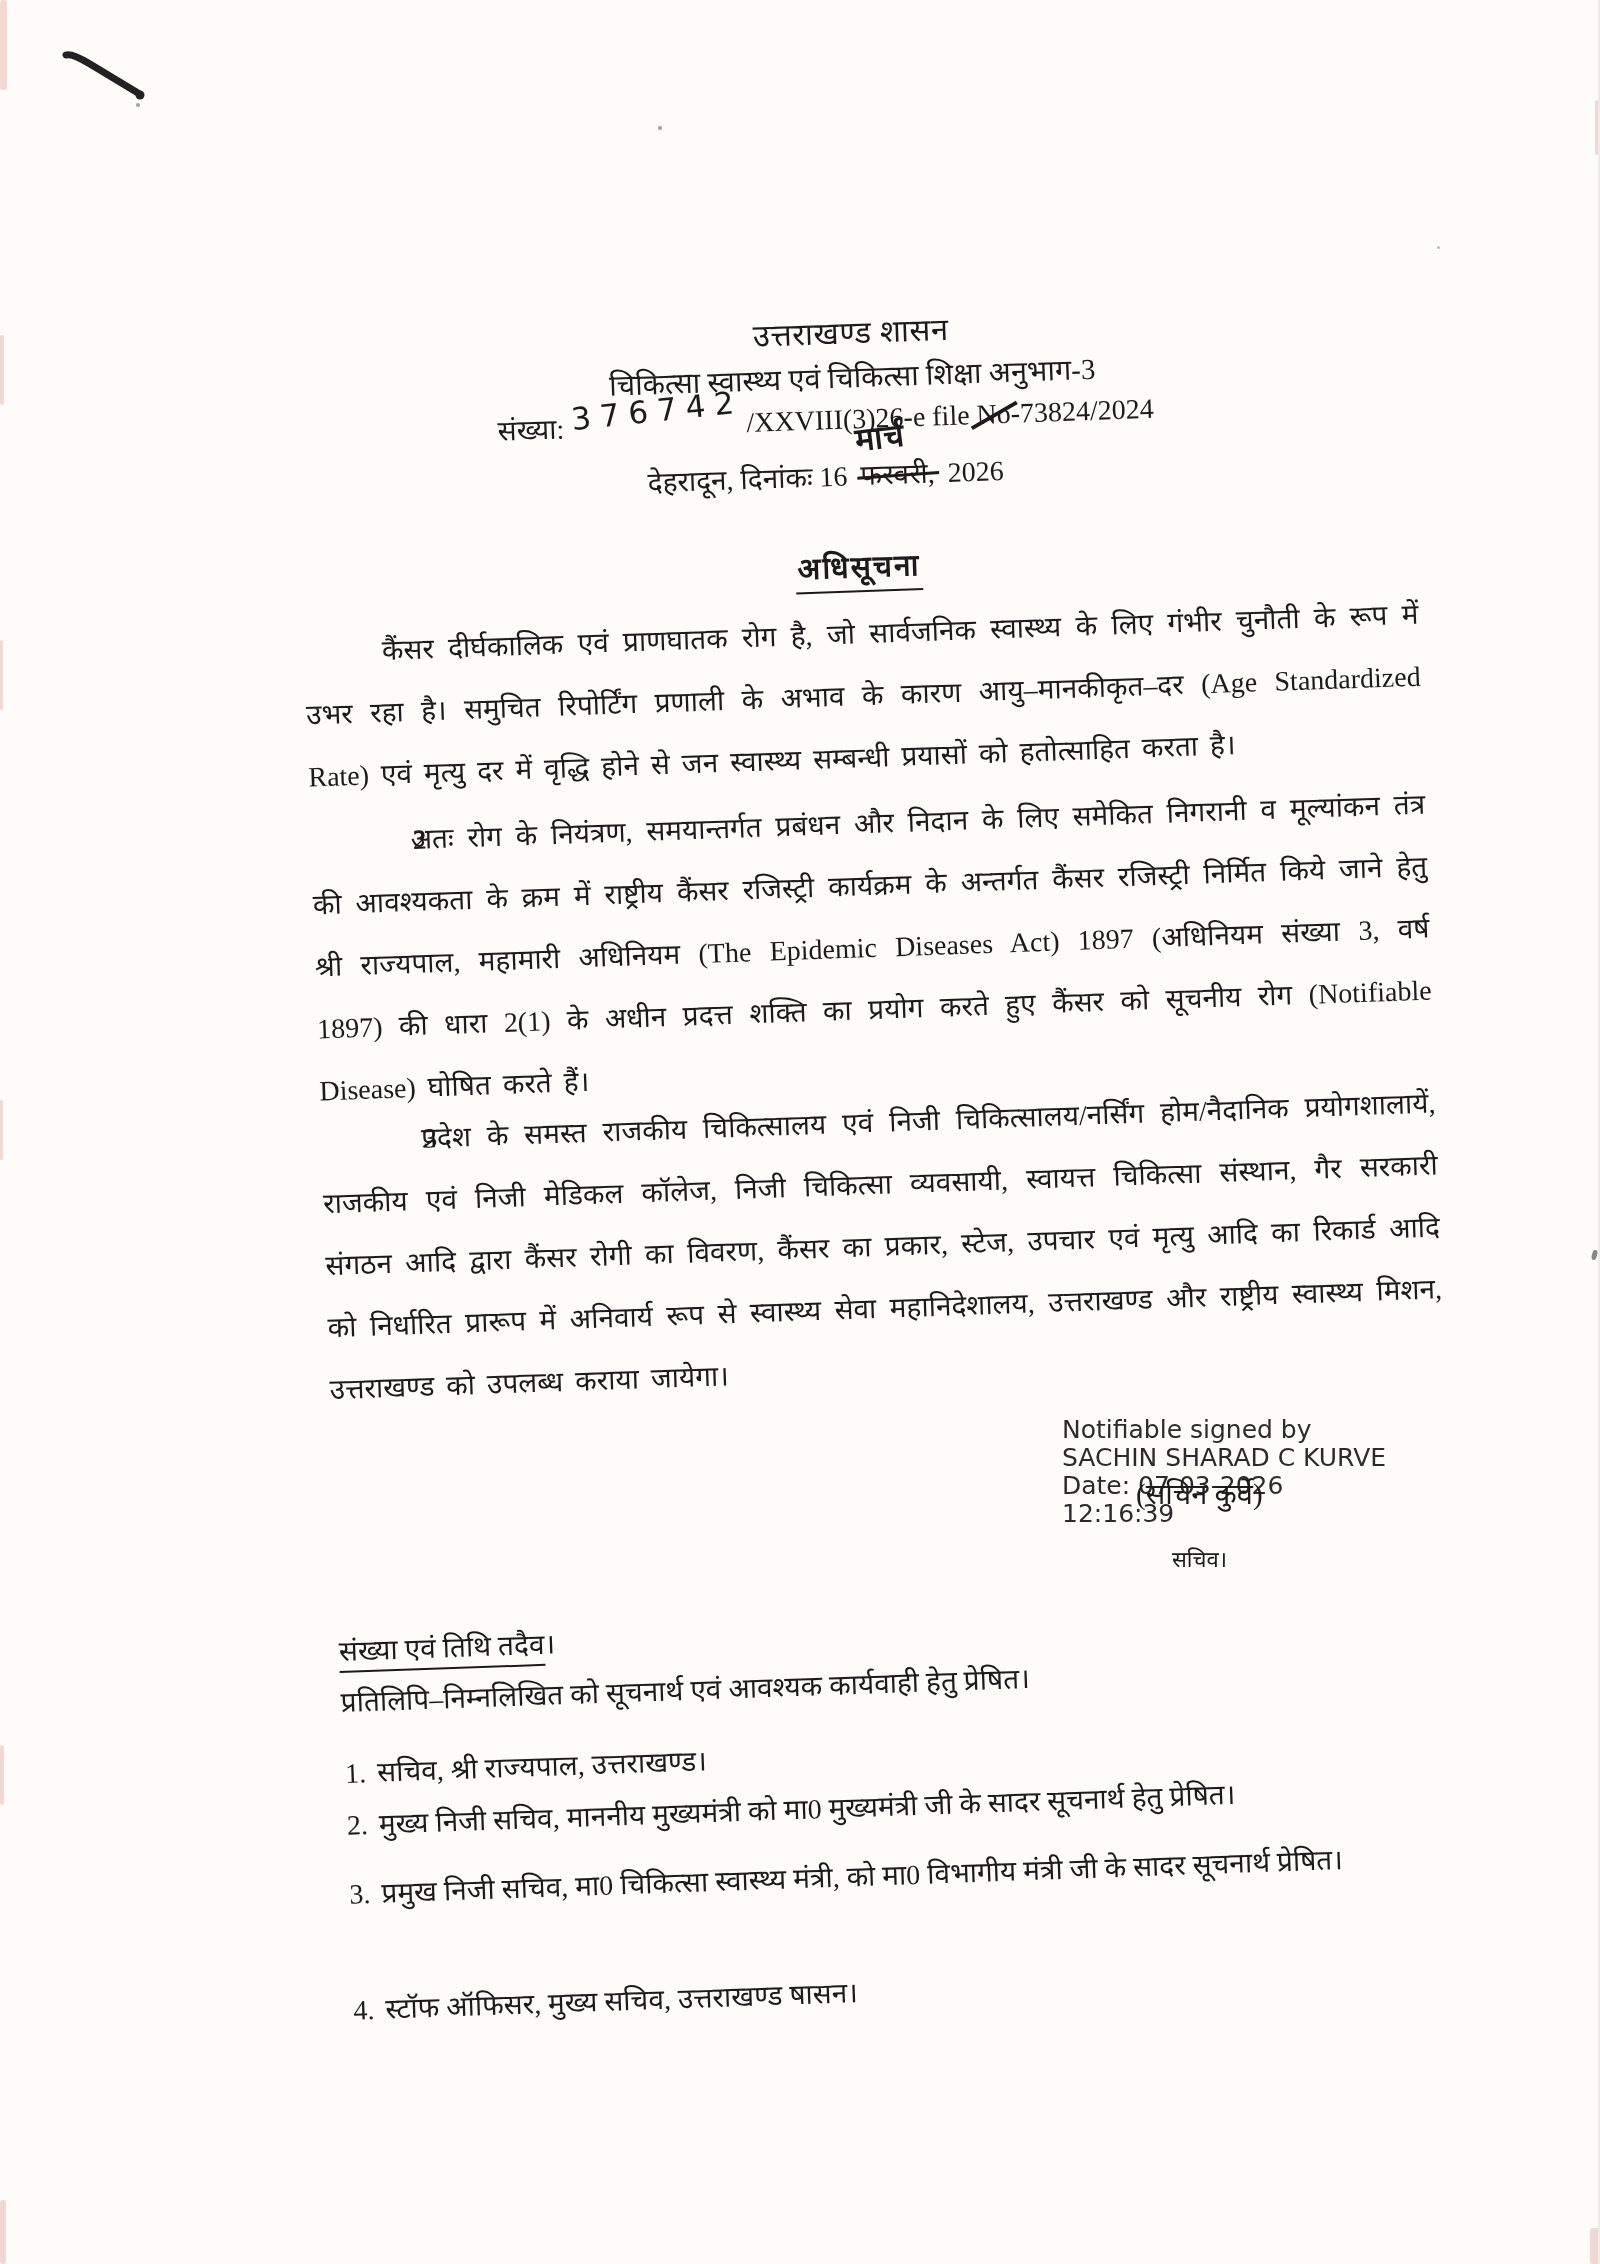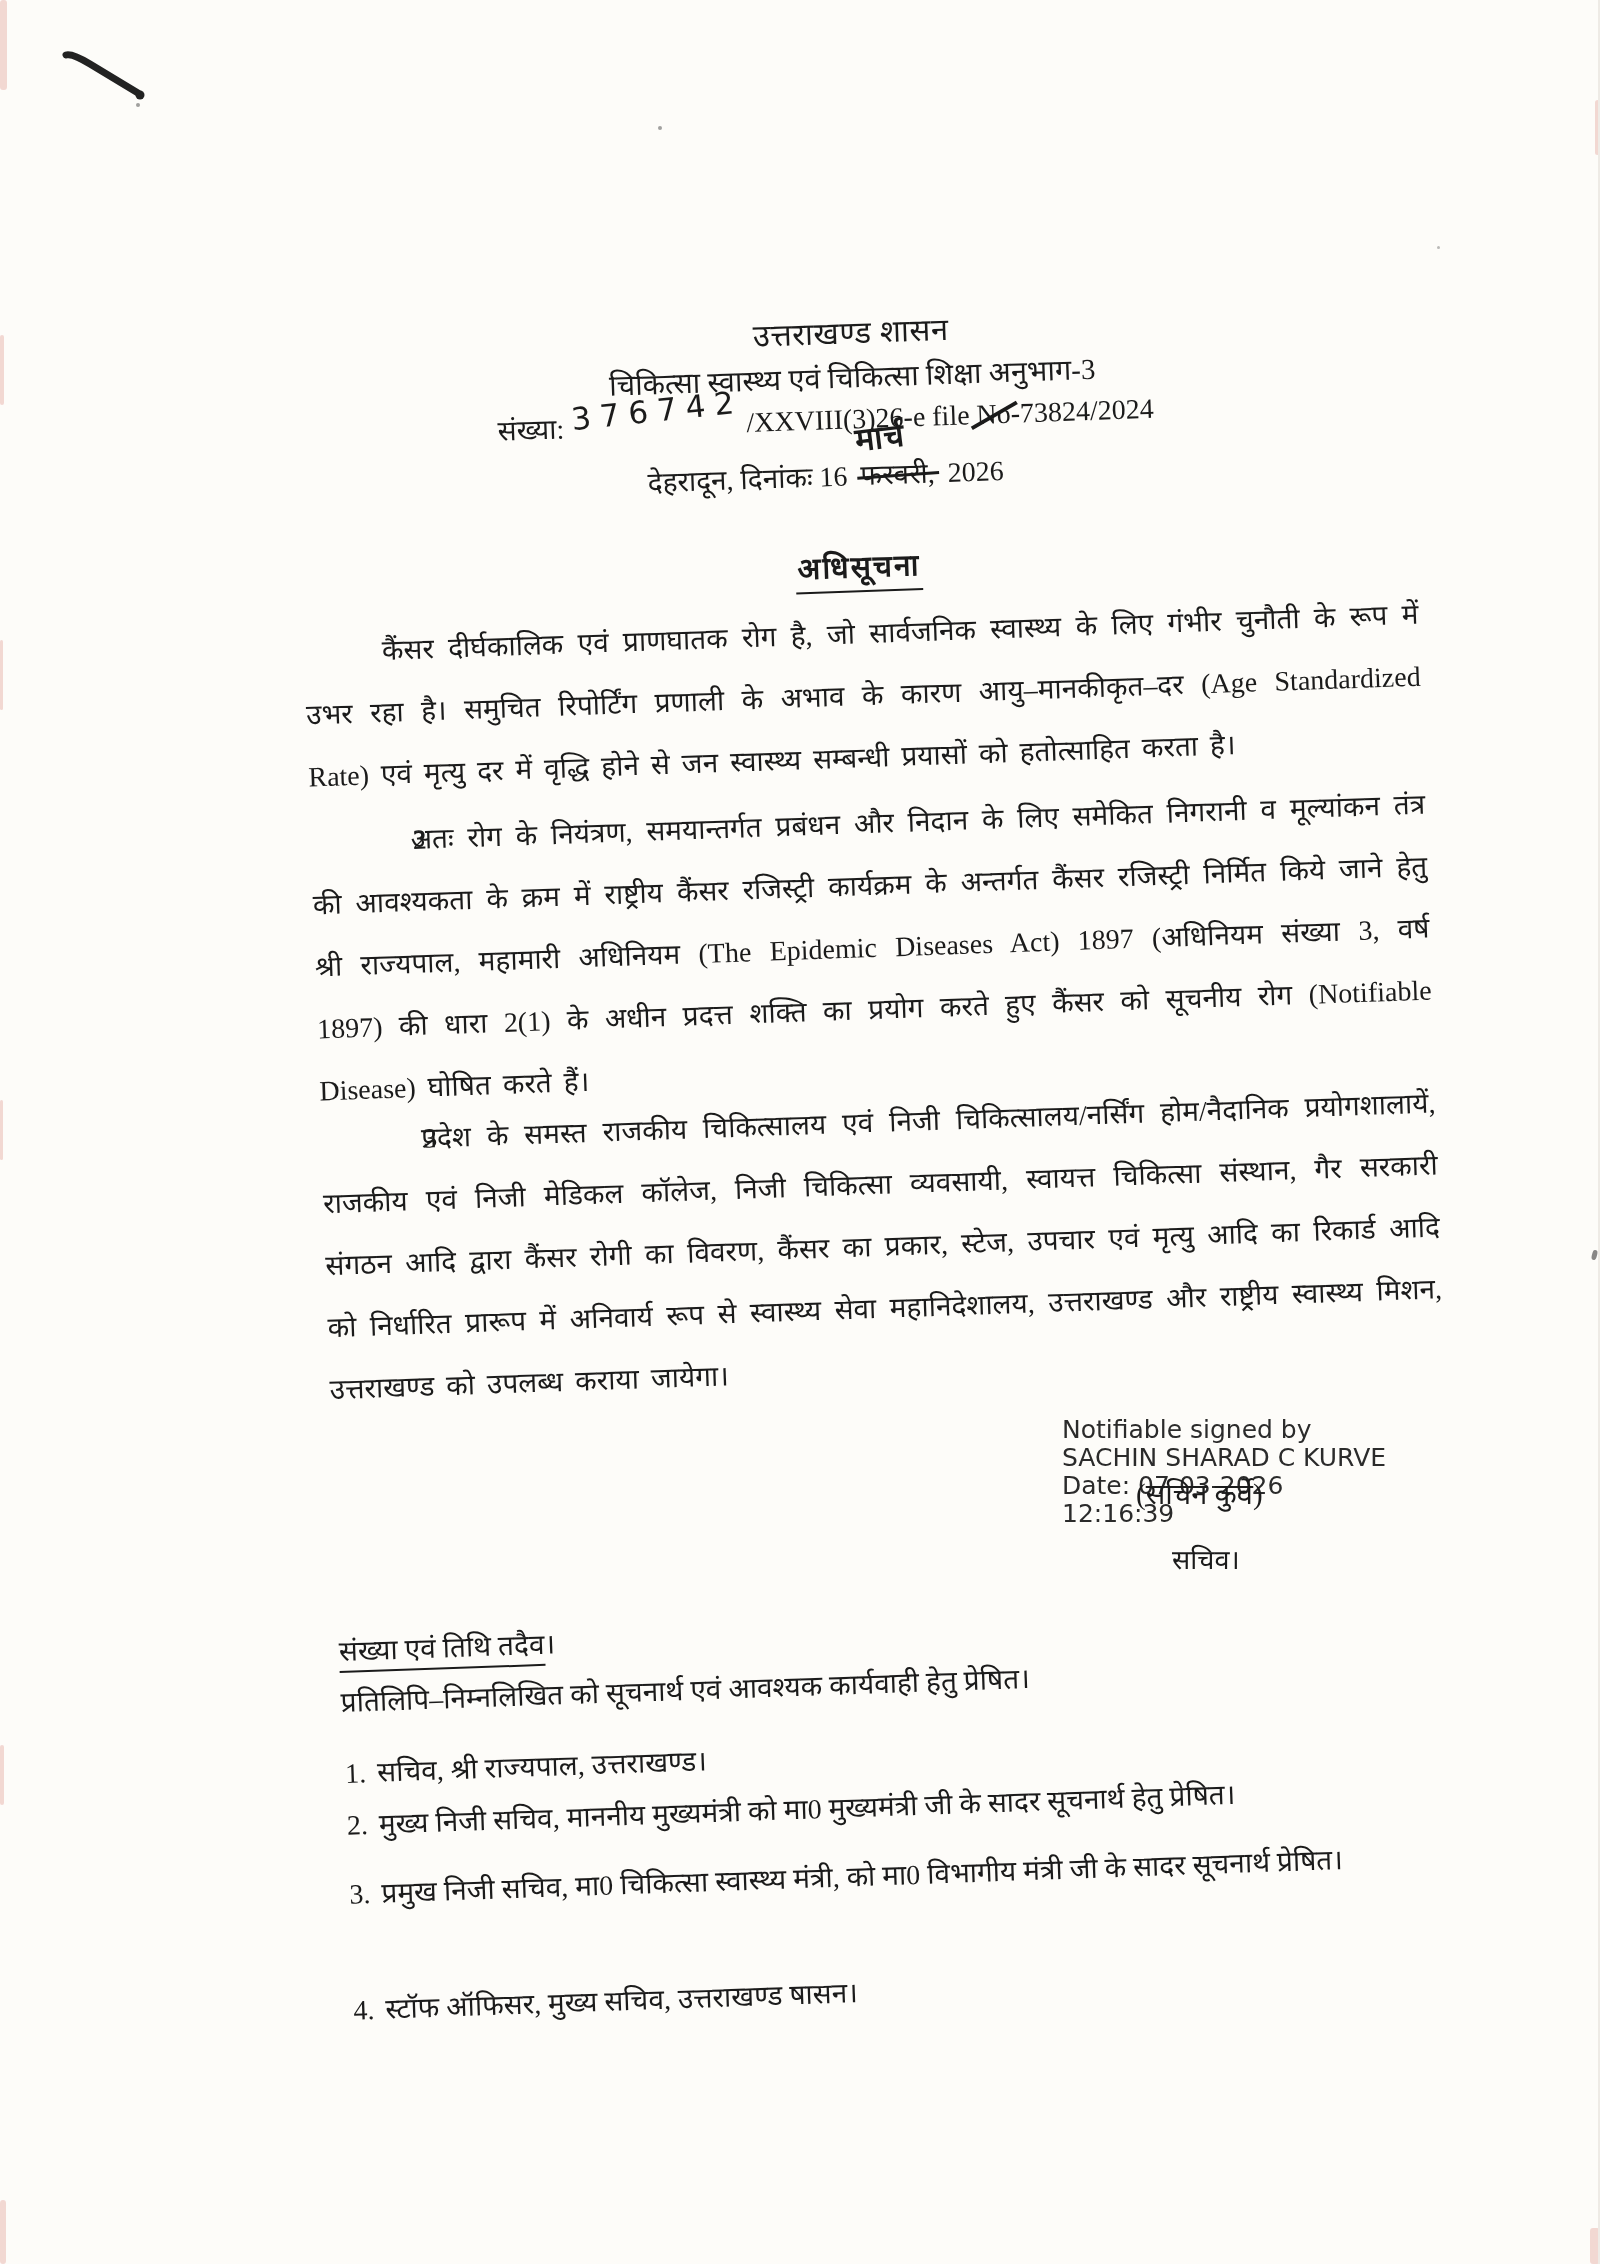--- a/index.html
+++ b/index.html
@@ -64,21 +64,21 @@
     font-family:"DejaVu Sans", sans-serif;font-size:25px;line-height:28px;
     color:#2b2b2b;
   }
   .sig-name-printed{
     position:absolute;left:74px;top:64px;
     font-family:"Liberation Serif", serif;font-size:29px;color:#1b1b1b;
     white-space:nowrap;
   }
   .sig-designation{
     position:absolute;left:110px;top:130px;
-    font-family:Liberation Serif, serif;font-size:27px;color:#1b1b1b;
+    font-family:Liberation Serif, serif;font-size:22px;color:#1b1b1b;
     white-space:nowrap;
   }
   
   .foot-hd{top:1612px;font-size:28px;}
   .foot-hd .ul{display:inline-block;border-bottom:2px solid #1b1b1b;padding-bottom:2px;}
   .copyline{top:1663px;font-size:28px;}
   .fitem{
     position:absolute;left:0;width:1110px;font-size:28px;line-height:60px;
     padding-left:34px;box-sizing:border-box;
   }

